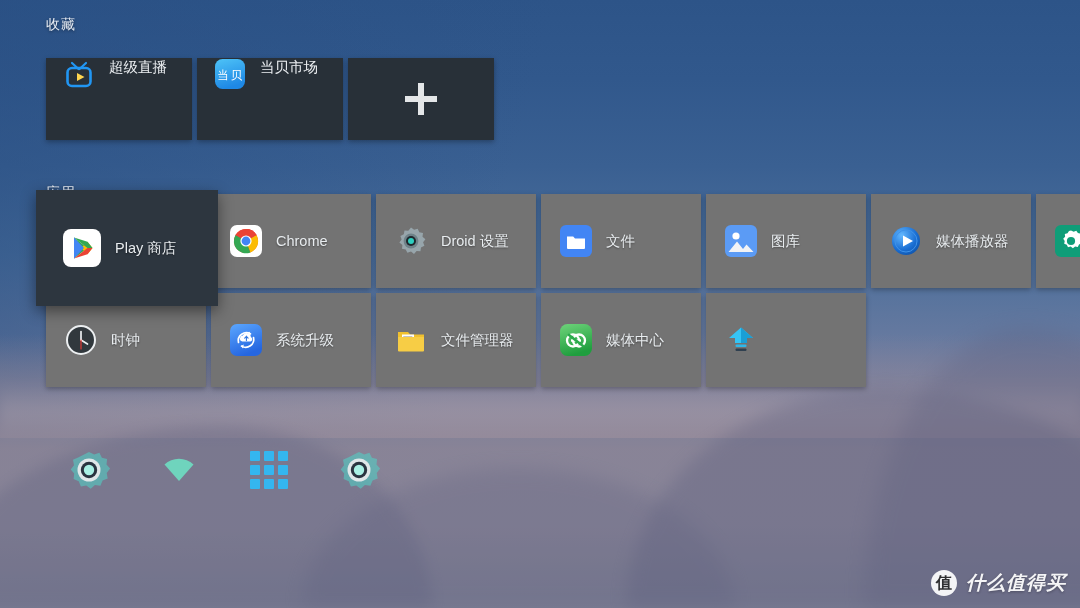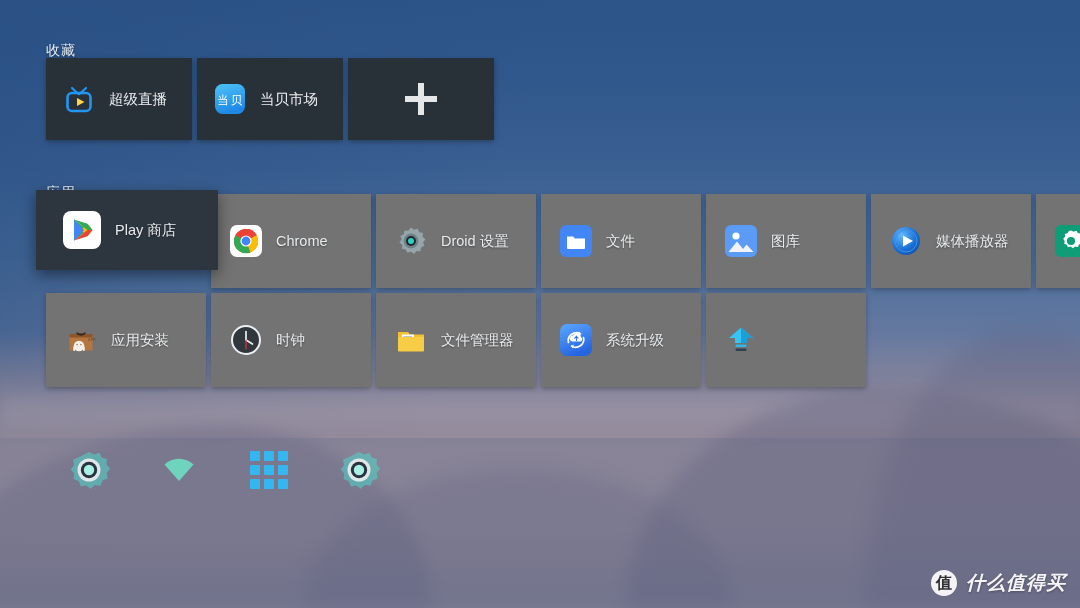--- a/index.html
+++ b/index.html
@@ -63,29 +63,29 @@
   }
 
   
   .section-label {
     position:absolute;
     color:#e9eef5;
     font-size:14px;
     letter-spacing:1px;
     text-shadow:0 1px 3px rgba(0,0,0,.45);
   }
-  #label-fav  { left:46px; top:16px;margin-top:26px; }
+  #label-fav  { left:46px; top:16px; }
   #label-apps { left:46px; top:184px; }
 
   
   #fav-row { position:absolute; left:46px; top:58px; display:flex; gap:5px; }
   .fav-tile {
     width:146px; height:82px;
     background:#283038;
-    display:flex; align-items:center;
+    display:flex; 
     padding-left:17px; gap:14px;
     box-shadow:0 2px 5px rgba(0,0,0,.30);
   }
   .fav-tile .lbl { color:#eceff2; font-size:14.5px; white-space:nowrap; }
   .fav-add {
     width:146px; height:82px; background:#283038;
     display:flex; align-items:center; justify-content:center;
     box-shadow:0 2px 5px rgba(0,0,0,.30);
   }
 
@@ -105,21 +105,21 @@
     position:relative;
   }
   .app-tile .lbl {
     color:#e8ecef; font-size:14.5px; white-space:nowrap;
     text-shadow:0 1px 2px rgba(0,0,0,.4);
   }
   
   .app-tile.focused {
     position:absolute;
     left:-10px; top:-4px;
-    width:182px; height:80px;
+    width:182px; height:116px;
     background:#2d363f;
     padding-left:27px;
     box-shadow:0 5px 14px rgba(0,0,0,.45);
     z-index:6;
   }
 
   
   .ico { width:32px; height:32px; flex:0 0 32px; position:relative; }
   .ico.big { width:38px; height:38px; flex:0 0 38px; }
   .ico svg { display:block; width:100%; height:100%; }
@@ -298,64 +298,31 @@
     <span class="ico">
       <svg viewBox="0 0 32 32">
         <rect x="0" y="0" width="32" height="32" rx="6" fill="#0f9d78"></rect>
         <path d="M16 5.5 l2.7 1.2 2.6-.9 1.6 2.3 2.7 .6 -.2 2.8 2 1.9 -1.4 2.4 .6 2.7 -2.6 1 -1.2 2.5 -2.7-.5 -2.2 1.7 -2.2-1.6 -2.7 .6 -1.2-2.5 -2.6-.9 .5-2.7 -1.5-2.3 1.9-2 -.3-2.8 2.7-.7 1.5-2.3z" fill="#ffffff"></path>
         <circle cx="16" cy="16" r="4.1" fill="#0f9d78"></circle>
       </svg>
     </span>
     <span class="lbl"></span>
   </div>
 
-  <div class="app-tile">
-    <span class="ico">
-      <svg viewBox="0 0 32 32">
-        <path d="M4.5 10 h23 v16.5 h-23 z" fill="#b5763f"></path>
-        <path d="M4.5 10 h23 v3.5 h-23 z" fill="#8d5529"></path>
-        <path d="M11.5 10 q4.5 3.6 9 0 l0 -2 q-4.5 3 -9 0 z" fill="#3a2a1d"></path>
-        <text x="23" y="16.5" font-size="4" fill="#6d4425" font-family="DejaVu Sans, sans-serif">APP</text>
-        <circle cx="14" cy="22" r="5.3" fill="#f4f1ec"></circle>
-        <circle cx="12.1" cy="20.6" r=".8" fill="#b5763f"></circle>
-        <circle cx="15.9" cy="20.6" r=".8" fill="#b5763f"></circle>
-        <rect x="8.2" y="22.5" width="2" height="4.4" rx="1" fill="#f4f1ec"></rect>
-        <rect x="17.8" y="22.5" width="2" height="4.4" rx="1" fill="#f4f1ec"></rect>
-      </svg>
-    </span>
-    <span class="lbl">应用安装</span>
-  </div>
 
   <div class="app-tile">
     <span class="ico">
       <svg viewBox="0 0 32 32">
         <circle cx="16" cy="16" r="14" fill="#31383d" stroke="#eceff1" stroke-width="2"></circle>
         <line x1="16" y1="16" x2="16" y2="7.5" stroke="#eceff1" stroke-width="1.7" stroke-linecap="round"></line>
         <line x1="16" y1="16" x2="22.5" y2="20" stroke="#eceff1" stroke-width="1.7" stroke-linecap="round"></line>
         <line x1="16" y1="16" x2="16" y2="25" stroke="#e53935" stroke-width="1.2" stroke-linecap="round"></line>
       </svg>
     </span>
     <span class="lbl">时钟</span>
-  </div>
-
-  <div class="app-tile">
-    <span class="ico">
-      <svg viewBox="0 0 32 32">
-        <path d="M3 8 h10 l2.3 2.6 h13.7 v16 h-26 z" fill="#f0c02e"></path>
-        <rect x="7" y="10.5" width="12" height="9.5" fill="#fdfdfd"></rect>
-        <g fill="#b9b9b9">
-          <rect x="8.3" y="12" width="9" height=".85"></rect>
-          <rect x="8.3" y="13.6" width="9" height=".85"></rect>
-          <rect x="8.3" y="15.2" width="7" height=".85"></rect>
-          <rect x="8.3" y="16.8" width="9" height=".85"></rect>
-        </g>
-        <path d="M3 13 h26 v13.5 a1 1 0 0 1 -1 1 h-24 a1 1 0 0 1 -1 -1 z" fill="#f7cd45"></path>
-      </svg>
-    </span>
-    <span class="lbl">文件管理器</span>
   </div>
 
   <div class="app-tile">
     <span class="ico">
       <svg viewBox="0 0 32 32">
         <defs>
           <linearGradient id="suG" x1="0" y1="0" x2="0.4" y2="1">
             <stop offset="0%" stop-color="#5ba7ff"></stop>
             <stop offset="100%" stop-color="#2566e0"></stop>
           </linearGradient>
@@ -365,20 +332,56 @@
         <path d="M19 7.6 l2.2 2.5 -3 1.4" fill="#ffffff"></path>
         <path d="M23.5 13.5 a8 8 0 0 1 -12 8.6" fill="none" stroke="#ffffff" stroke-width="1.7" stroke-linecap="round"></path>
         <path d="M13 24.4 l-2.2-2.5 3-1.4" fill="#ffffff"></path>
         <path d="M12.3 17.6 a3.1 3.1 0 0 1 .5-6.1 a4.3 4.3 0 0 1 8.1 1.4 a2.6 2.6 0 0 1 -.5 4.7 z" fill="#ffffff"></path>
         <path d="M16.4 12.4 v4.2 m0 -4.2 l-1.7 1.8 m1.7 -1.8 l1.7 1.8" stroke="#2f76e0" stroke-width="1.1" fill="none" stroke-linecap="round"></path>
       </svg>
     </span>
     <span class="lbl">系统升级</span>
   </div>
 
+  <div class="app-tile">
+    <span class="ico">
+      <svg viewBox="0 0 32 32">
+        <path d="M3 8 h10 l2.3 2.6 h13.7 v16 h-26 z" fill="#f0c02e"></path>
+        <rect x="7" y="10.5" width="12" height="9.5" fill="#fdfdfd"></rect>
+        <g fill="#b9b9b9">
+          <rect x="8.3" y="12" width="9" height=".85"></rect>
+          <rect x="8.3" y="13.6" width="9" height=".85"></rect>
+          <rect x="8.3" y="15.2" width="7" height=".85"></rect>
+          <rect x="8.3" y="16.8" width="9" height=".85"></rect>
+        </g>
+        <path d="M3 13 h26 v13.5 a1 1 0 0 1 -1 1 h-24 a1 1 0 0 1 -1 -1 z" fill="#f7cd45"></path>
+      </svg>
+    </span>
+    <span class="lbl">文件管理器</span>
+  </div>
+
+  <div class="app-tile">
+    <span class="ico">
+      <svg viewBox="0 0 32 32">
+        <defs>
+          <linearGradient id="mcG" x1="0" y1="0" x2="0.3" y2="1">
+            <stop offset="0%" stop-color="#6ed37a"></stop>
+            <stop offset="100%" stop-color="#1f9e3e"></stop>
+          </linearGradient>
+        </defs>
+        <rect x="0" y="0" width="32" height="32" rx="7.5" fill="url(#mcG)"></rect>
+        <path d="M13.5 9.2 a6.4 6.4 0 1 0 0 12.8 a5 5 0 0 1 0 -12.8 z" fill="#ffffff" transform="translate(0,1)"></path>
+        <circle cx="13" cy="16.5" r="6" fill="none" stroke="#ffffff" stroke-width="2.3"></circle>
+        <circle cx="19" cy="16.5" r="6" fill="none" stroke="#ffffff" stroke-width="2.3"></circle>
+        <rect x="11" y="15.3" width="10" height="2.4" fill="#ffffff"></rect>
+        <path d="M9 11 L23 22" stroke="#2aab4c" stroke-width="2.6" stroke-linecap="round"></path>
+      </svg>
+    </span>
+    <span class="lbl">媒体中心</span>
+  </div>
 
 
   <div class="app-tile">
     <span class="ico">
       <svg viewBox="0 0 32 32">
         <path d="M16 3.5 L28 14 H22 V19 H10 V14 H4 Z" fill="#35c4f5"></path>
         <path d="M16 3.5 L28 14 H22 V19 H16 Z" fill="#1a9fd6"></path>
         <rect x="10.5" y="20.5" width="11" height="2.6" rx="1" fill="#2fb8ea"></rect>
         <rect x="10.5" y="24.5" width="11" height="2.6" rx="1" fill="#2f4050"></rect>
       </svg>

